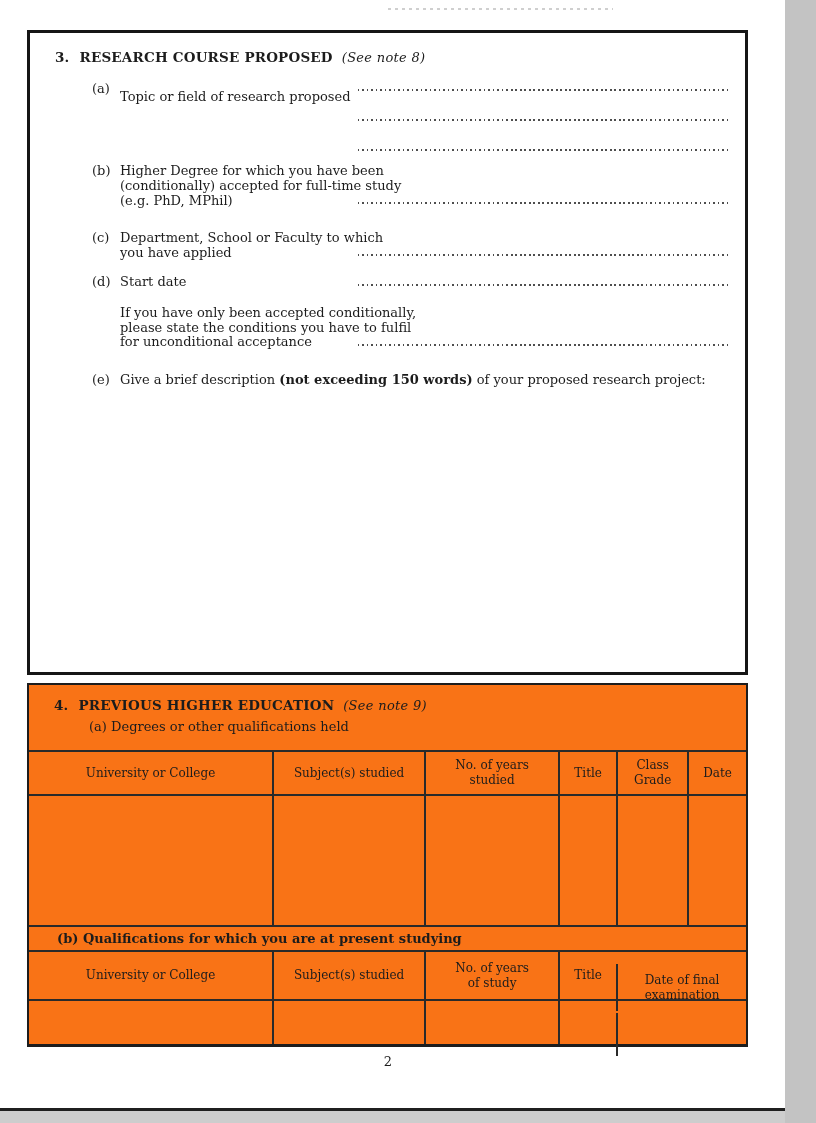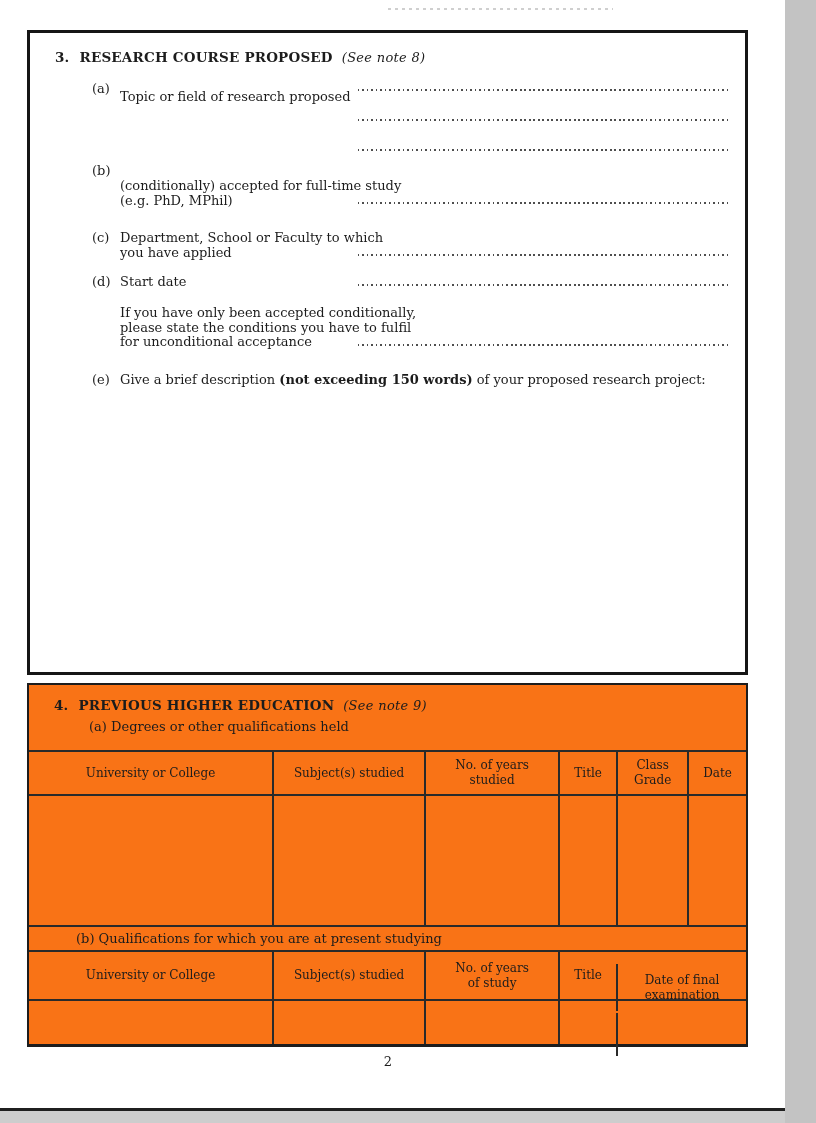--- a/index.html
+++ b/index.html
@@ -43,21 +43,21 @@
   .r-body-a{height:131px;}
   .r-sub-b{height:25px;align-items:center;}
   .r-header-b{height:49px;}
   .r-body-b{flex:1;}
   .cell{box-sizing:border-box;border-left:2px solid #2a2a2a;height:100%;}
   .cell:first-child{border-left:none;}
   .th{display:flex;flex-direction:column;align-items:center;justify-content:center;
       text-align:center;font-size:12px;line-height:15px;}
   .c1{width:33.9%;} .c2{width:21.2%;} .c3{width:18.7%;} .c4{width:8.1%;}
   .c5{width:9.9%;} .c6{flex:1;} .c5b{flex:1;margin-top:12px;}
-  .subb-text{padding-left:47px;font-size:13px;}
+  .subb-text{padding-left:28px;font-size:13px;font-weight:bold;}
 
   .page-number{position:absolute;left:376px;top:1054px;width:24px;text-align:center;font-size:13px;}
 </style>
 </head>
 <body>
 
 <div class="page">
 
   <div class="scan-artifact-top"></div>
   <div class="scan-artifact-dot"></div>
@@ -69,20 +69,21 @@
     </div>
 
     <div class="lbl" style="top:48px;">(a)</div>
     <div class="itxt" style="top:56px;">Topic or field of research proposed</div>
     <div class="dots" style="top:56px;"></div>
     <div class="dots" style="top:86px;"></div>
     <div class="dots" style="top:116px;"></div>
 
     <div class="lbl" style="top:130px;"></div>
     <div class="lbl" style="top:130px;">(b)</div>
+    <div class="itxt" style="top:130px;">Higher Degree for which you have been</div>
     <div class="itxt" style="top:145px;text-align:right;">(conditionally) accepted for full-time study</div>
     <div class="itxt" style="top:160px;">(e.g. PhD, MPhil)</div>
     <div class="dots" style="top:169px;"></div>
 
     <div class="lbl" style="top:197px;">(c)</div>
     <div class="itxt" style="top:197px;">Department, School or Faculty to which</div>
     <div class="itxt" style="top:212px;">you have applied</div>
     <div class="dots" style="top:221px;"></div>
 
     <div class="lbl" style="top:241px;">(d)</div>

